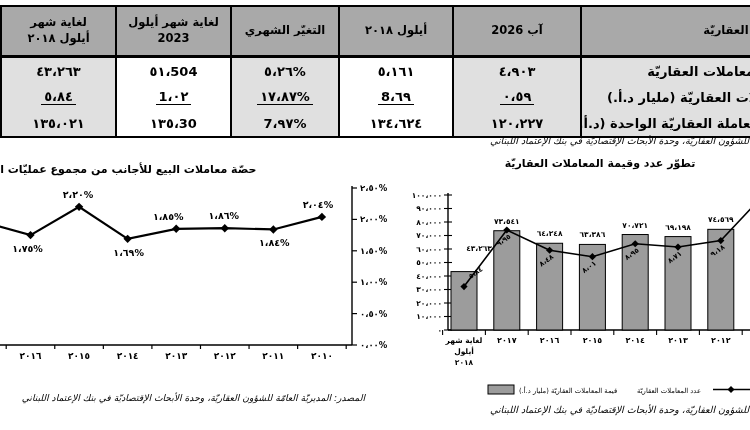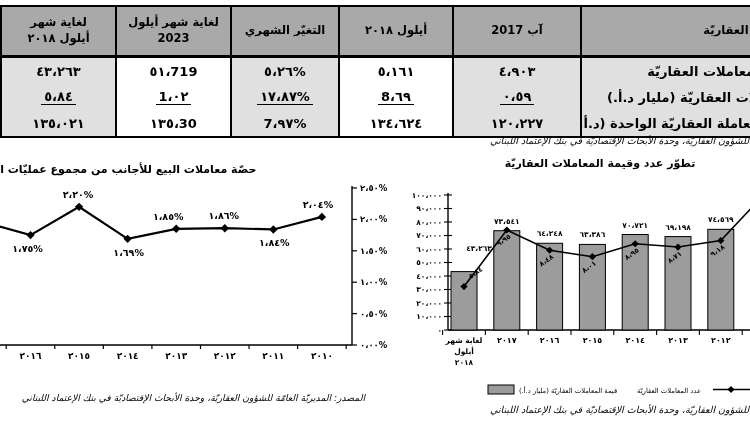--- a/index.html
+++ b/index.html
@@ -54,27 +54,27 @@
             <span class="pre">لغاية شهر أيلول
 2023</span>
           </th>
       <th>
             <span class="pre">التغيّر الشهري</span>
           </th>
       <th>
             <span class="pre">أيلول ٢٠١٨</span>
           </th>
       <th>
-            <span class="pre">آب 2017</span>
+            <span class="pre">آب 2026</span>
           </th>
       <th>العقاريّة</th>
     </tr>
     <tr>
       <td class="shade num">٤٣،٢٦٣</td>
-      <td class="num">٥١،719</td>
+      <td class="num">٥١،504</td>
       <td class="shade num">٥،٢٦%</td>
       <td class="num">٥،١٦١</td>
       <td class="shade num">٤،٩٠٣</td>
       <td class="shade lbl">عدد المعاملات العقاريّة</td>
     </tr>
     <tr>
       <td class="shade"><span class="u num">٥،٨٤</span></td>
       <td><span class="u num">1،٠٢</span></td>
       <td class="shade"><span class="u num">١٧،٨٧%</span></td>
       <td><span class="u num">8،٦٩</span></td>

